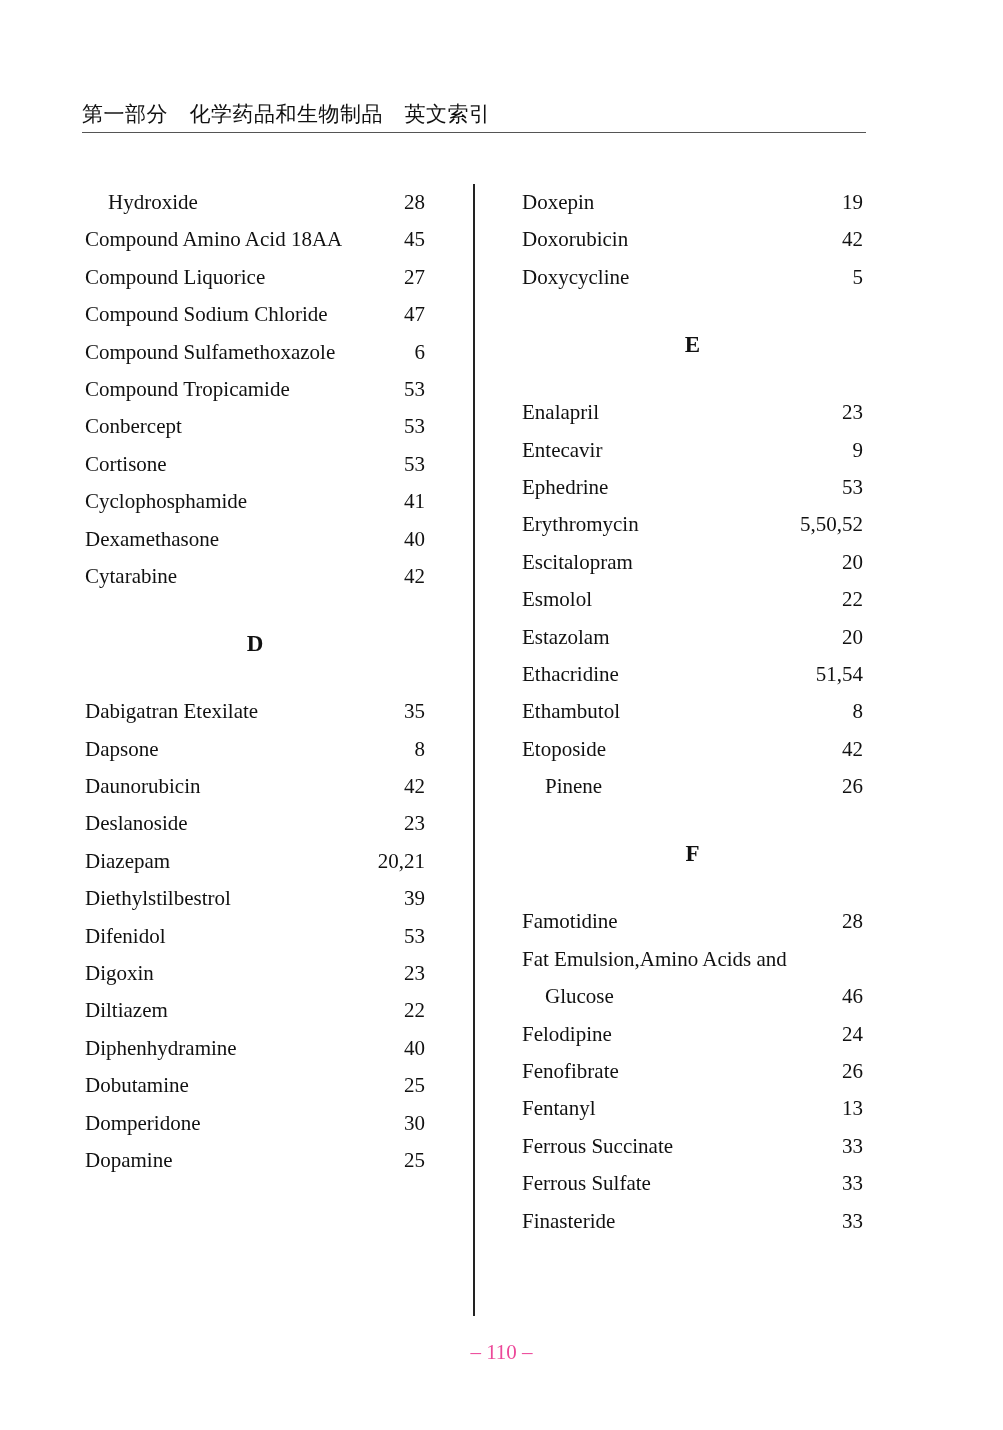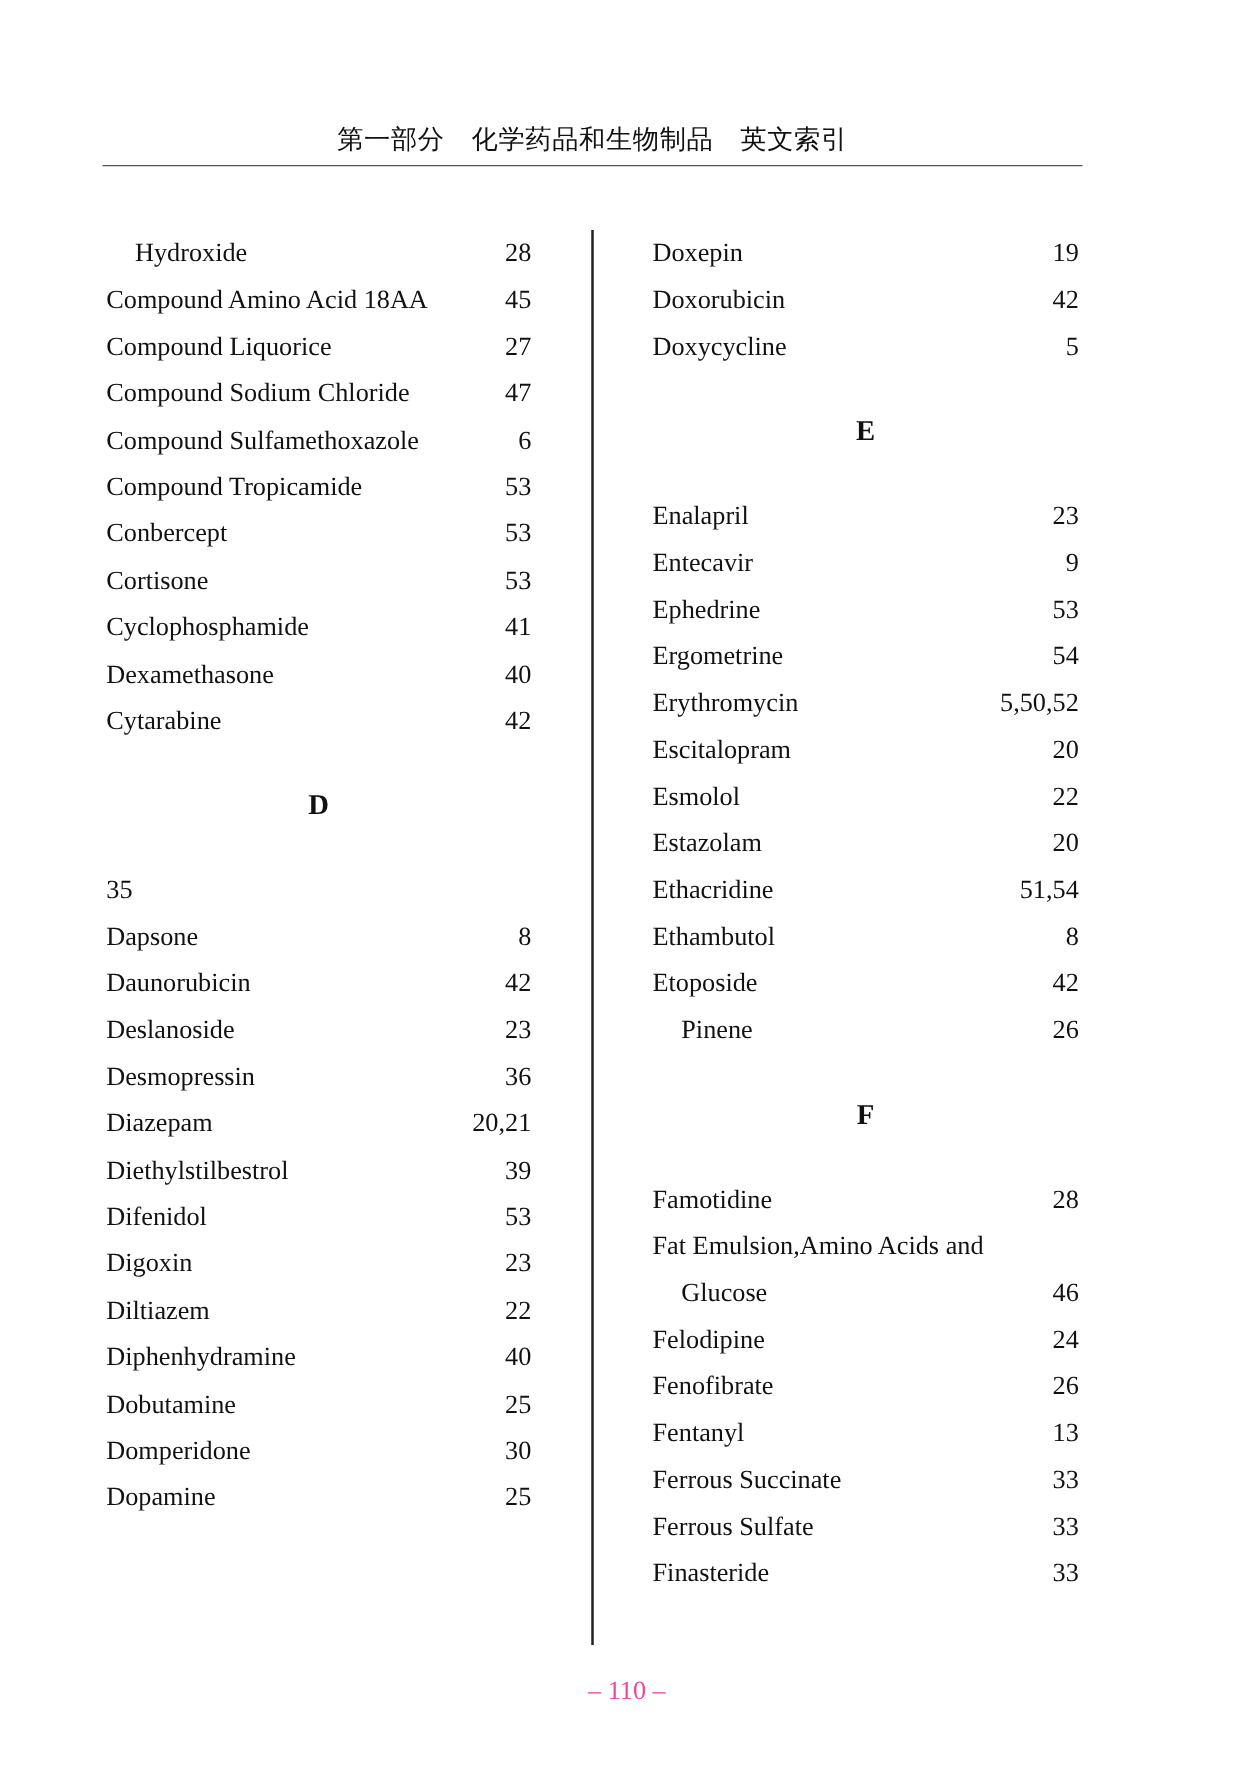--- a/index.html
+++ b/index.html
@@ -1,21 +1,20 @@
 <!DOCTYPE html>
 <html><head>
 <meta charset="utf-8">
 <style>
   html, body { margin: 0; padding: 0; background: #ffffff; }
   body { width: 1003px; height: 1430px; position: relative; overflow: hidden; color: #111; }
   .page-header {
     position: absolute; left: 82px; top: 96px; width: 784px; height: 36px;
     border-bottom: 1.5px solid #555;
-    text-align: center;
-    font-family: Liberation Mono, monospace;
+    font-family: Liberation Sans, sans-serif;
     font-size: 21px; line-height: 36px; letter-spacing: 0.5px; color: #111;
   }
   .col {
     position: absolute; top: 184px;
     font-family: "Liberation Serif", serif; font-size: 21px; color: #111;
   }
   .col-left { left: 85px; width: 340px; }
   .col-right { left: 522px; width: 341px; }
   .divider { position: absolute; left: 473px; top: 184px; width: 1.5px; height: 1132px; background: #222; }
   .row { display: flex; justify-content: space-between; align-items: flex-end; height: 37.4px; line-height: 37.4px; white-space: nowrap; }
@@ -78,37 +77,34 @@
     <div class="row">
       <span class="name">Dexamethasone</span>
       <span class="page">40</span>
     </div>
     <div class="row">
       <span class="name">Cytarabine</span>
       <span class="page">42</span>
     </div>
     <div class="letter">D</div>
     <div class="row">
+      <span class="name">Dabigatran Etexilate</span>
       <span class="page">35</span>
     </div>
     <div class="row">
       <span class="name">Dapsone</span>
       <span class="page">8</span>
     </div>
     <div class="row">
       <span class="name">Daunorubicin</span>
       <span class="page">42</span>
     </div>
     <div class="row">
       <span class="name">Deslanoside</span>
       <span class="page">23</span>
-    </div>
-    <div class="row">
-      <span class="name">Desmopressin</span>
-      <span class="page">36</span>
     </div>
     <div class="row">
       <span class="name">Diazepam</span>
       <span class="page">20,21</span>
     </div>
     <div class="row">
       <span class="name">Diethylstilbestrol</span>
       <span class="page">39</span>
     </div>
     <div class="row">
@@ -161,24 +157,20 @@
     </div>
     <div class="row">
       <span class="name">Entecavir</span>
       <span class="page">9</span>
     </div>
     <div class="row">
       <span class="name">Ephedrine</span>
       <span class="page">53</span>
     </div>
     <div class="row">
-      <span class="name">Ergometrine</span>
-      <span class="page">54</span>
-    </div>
-    <div class="row">
       <span class="name">Erythromycin</span>
       <span class="page">5,50,52</span>
     </div>
     <div class="row">
       <span class="name">Escitalopram</span>
       <span class="page">20</span>
     </div>
     <div class="row">
       <span class="name">Esmolol</span>
       <span class="page">22</span>

